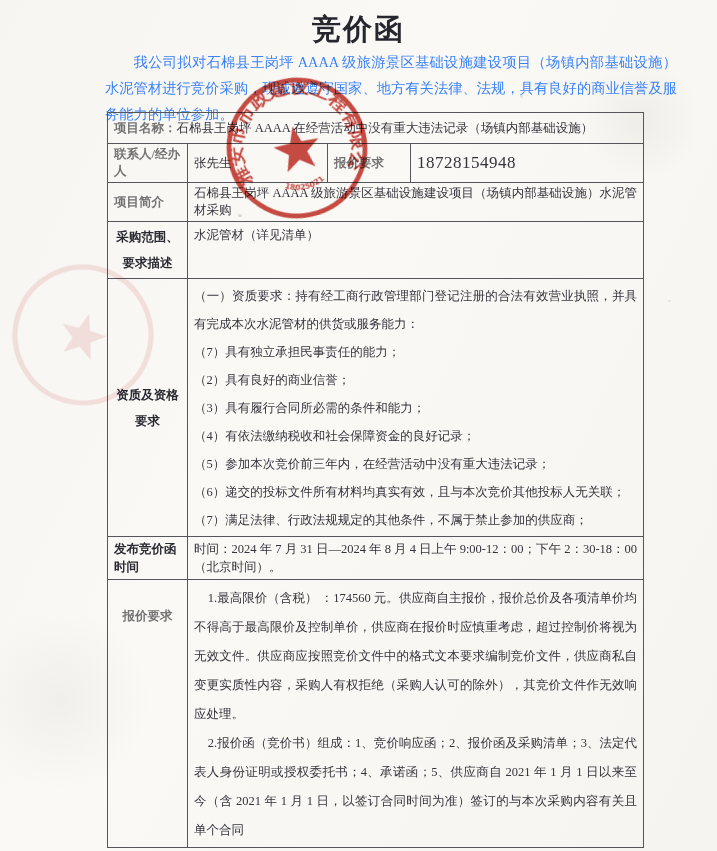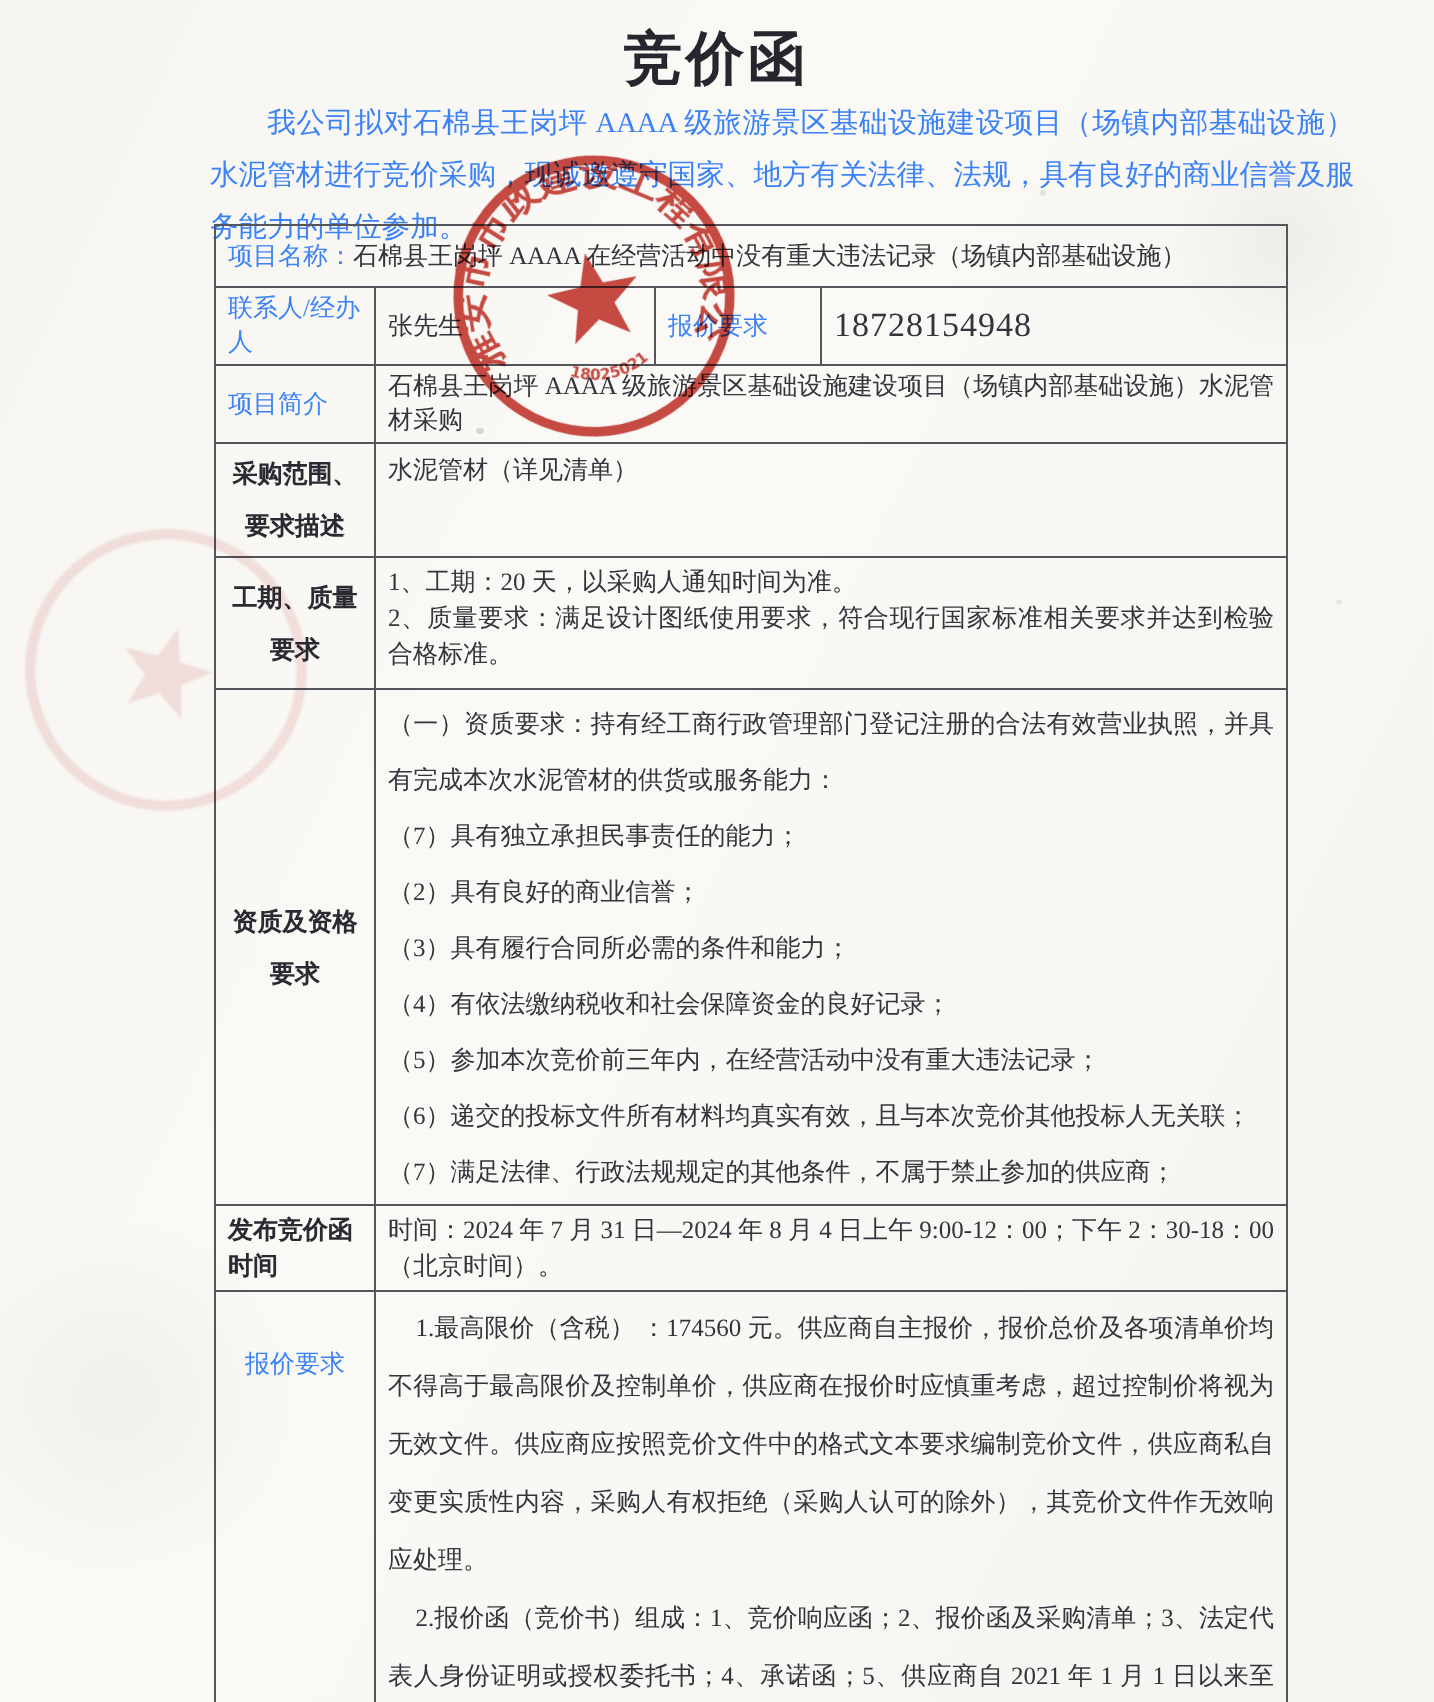--- a/index.html
+++ b/index.html
@@ -26,21 +26,21 @@
   }
   table.bid{
     position:absolute;left:107px;top:112px;width:536px;
     border-collapse:collapse;table-layout:fixed;
     font-size:12.5px;color:#34343c;
   }
   table.bid td{
     border:1px solid #55555c;padding:2px 6px;vertical-align:middle;
     overflow:hidden;
   }
-  .lbl{font-weight:normal;color:#3b82f6;}
+  .lbl{font-weight:bold;color:#737373;}
   .lbl2{font-weight:bold;color:#2a2a32;text-align:center;line-height:26px;}
   tr.r1 td{height:26px;}
   tr.r2 td{height:26px;}
   tr.r3 td{height:26px;}
   tr.r4 td{height:34px;}
   tr.r5 td{height:49px;}
   tr.r6 td{height:60px;}
   tr.r7 td{height:252px;}
   tr.r8 td{height:37px;}
   tr.r9 td{height:198px;}
@@ -100,30 +100,20 @@
       <td class="lbl">项目简介</td>
       <td colspan="3" class="content">石棉县王岗坪 AAAA 级旅游景区基础设施建设项目（场镇内部基础设施）水泥管材采购</td>
     </tr>
     <tr class="r5">
       <td>
         <div class="lbl2">采购范围、</div>
         <div class="lbl2">要求描述</div>
       </td>
       <td colspan="3" class="content">水泥管材（详见清单）</td>
     </tr>
-    <tr class="r6">
-      <td>
-        <div class="lbl2">工期、质量</div>
-        <div class="lbl2">要求</div>
-      </td>
-      <td colspan="3" class="content">
-        <p>1、工期：20 天，以采购人通知时间为准。</p>
-        <p>2、质量要求：满足设计图纸使用要求，符合现行国家标准相关要求并达到检验合格标准。</p>
-      </td>
-    </tr>
     <tr class="r7">
       <td>
         <div class="lbl2">资质及资格</div>
         <div class="lbl2">要求</div>
       </td>
       <td colspan="3" class="content">
         <p>（一）资质要求：持有经工商行政管理部门登记注册的合法有效营业执照，并具有完成本次水泥管材的供货或服务能力：</p>
         <p>（7）具有独立承担民事责任的能力；</p>
         <p>（2）具有良好的商业信誉；</p>
         <p>（3）具有履行合同所必需的条件和能力；</p>

